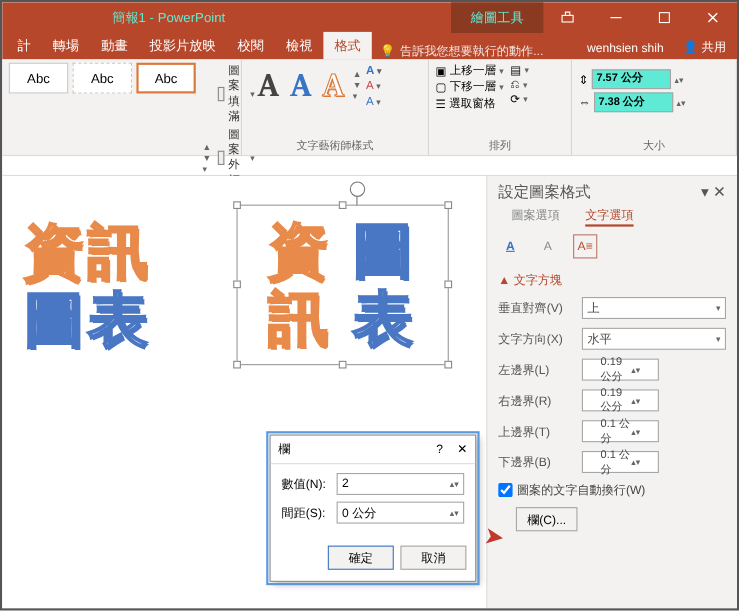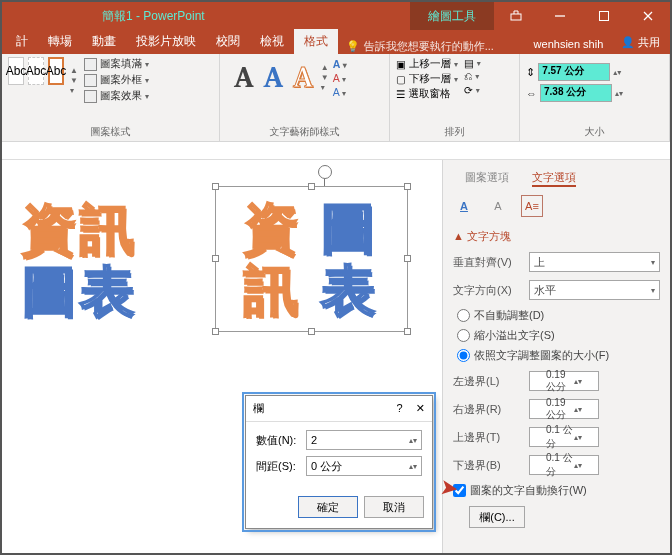--- a/index.html
+++ b/index.html
@@ -13,21 +13,21 @@
 .tabbar { height: 24px; background: #b7472a; display: flex; align-items: flex-end; color: #fff; font-size: 12px; padding-left: 4px; }
 .tabbar .tab { padding: 4px 10px; cursor: pointer; }
 .tabbar .tab.active { background: #f3f2f1; color: #b7472a; }
 .tabbar .tell { margin-left: 8px; display: flex; align-items: center; gap: 4px; opacity: 0.85; font-size: 11px; }
 .tabbar .user { margin-left: auto; margin-right: 2px; font-size: 11px; padding: 4px 6px; display: flex; align-items: center; gap: 4px; }
 .tabbar .share { padding: 4px 10px; font-size: 11px; display: flex; align-items: center; gap: 3px; }
 .ribbon { height: 88px; background: #f3f2f1; border-bottom: 1px solid #d6d6d6; display: flex; font-size: 11px; }
 .group { border-right: 1px solid #d6d6d6; padding: 3px 6px 2px 6px; display: flex; flex-direction: column; }
 .group-label { text-align: center; color: #666; font-size: 10px; margin-top: auto; padding-top: 2px; }
 .shape-styles-row { display: flex; gap: 4px; }
-.style-swatch { width: 16px; height: 28px; border: 1px solid #c8c8c8; background: #fff; display: flex; align-items: center; justify-content: center; font-size: 12px; }
+.style-swatch { width: 54px; height: 28px; border: 1px solid #c8c8c8; background: #fff; display: flex; align-items: center; justify-content: center; font-size: 12px; }
 .style-swatch.dashed { border-style: dashed; }
 .style-swatch.orange { border-color: #d97a3a; border-width: 2px; }
 .fill-list { font-size: 10.5px; color: #333; display: flex; flex-direction: column; gap: 2px; margin-left: 6px; }
 .fill-list div { display: flex; align-items: center; gap: 3px; }
 .sq { width: 13px; height: 13px; border: 1px solid #888; background: #eee; display:inline-block; }
 .wordart-row { display: flex; gap: 10px; padding: 3px 8px; }
 .wa { font-size: 30px; font-weight: bold; font-family: Cambria, serif; }
 .wa1 { color: #444; }
 .wa2 { color: #3a74c4; }
 .wa3 { color: #fff; -webkit-text-stroke: 1px #d97a3a; text-shadow: 1px 1px 0 #d97a3a; }
@@ -257,20 +257,24 @@
       <div class="sel-handle" style="left:calc(50% - 4px);top:-4px"></div>
       <div class="sel-handle" style="left:calc(50% - 4px);bottom:-4px"></div>
       <div class="sel-handle" style="left:-4px;top:calc(50% - 4px)"></div>
       <div class="sel-handle" style="right:-4px;top:calc(50% - 4px)"></div>
       <div class="big-glyph"><span class="bg-orange">資</span> <span class="bg-blue">圖</span></div>
       <div class="big-glyph"><span class="bg-orange">訊</span> <span class="bg-blue">表</span></div>
     </div>
   </div>
 
   <div class="pane">
+    <h1>
+      <span>設定圖案格式</span>
+      <span style="cursor:pointer">▾ ✕</span>
+    </h1>
     <div class="subtabs">
       <span class="st">圖案選項</span>
       <span class="st active">文字選項</span>
     </div>
     <div class="iconrow">
       <div class="iconbox" style="color:#3a74c4;font-weight:bold;text-decoration:underline">A</div>
       <div class="iconbox" style="color:#888">A</div>
       <div class="iconbox sel" style="color:#b7472a">A≡</div>
     </div>
 
@@ -284,34 +288,20 @@
         </div>
     </div>
     <div class="field-row">
       <label><span>文字方向(X)</span></label>
       <div class="combo">
           <span>水平</span>
           <span class="caret">▾</span>
         </div>
     </div>
 
-    <div class="radio-col">
-      <label>
-          <input type="radio" name="af" style="">
-          <span>不自動調整(D)</span>
-        </label>
-      <label>
-          <input type="radio" name="af" style="">
-          <span>縮小溢出文字(S)</span>
-        </label>
-      <label>
-          <input type="radio" name="af" checked="" style="">
-          <span>依照文字調整圖案的大小(F)</span>
-        </label>
-    </div>
 
     <div class="field-row">
         <label>左邊界(L)</label>
         <div class="spin">
           <span>0.19 公分</span>
           <span class="caret">▴▾</span>
         </div>
       </div>
     <div class="field-row">
         <label>右邊界(R)</label>

